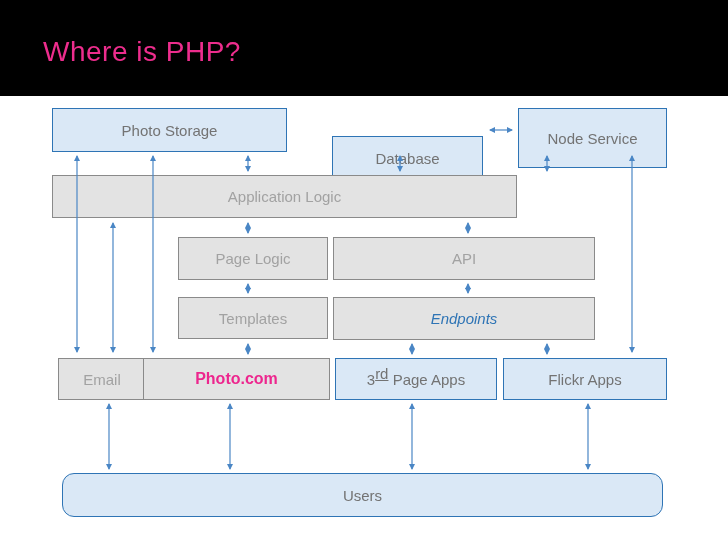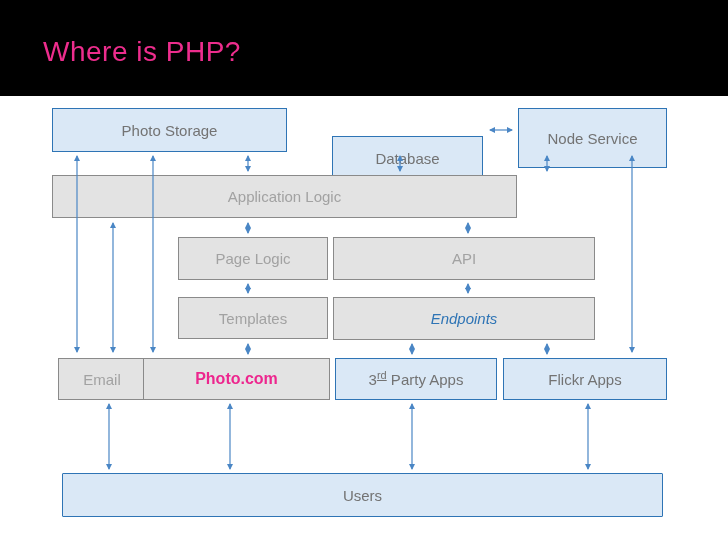--- a/index.html
+++ b/index.html
@@ -12,24 +12,24 @@
     position:absolute;left:43px;top:33px;font-size:28px;line-height:38px;
     color:#ED2D8D;letter-spacing:0.5px;white-space:nowrap;
   }
   .box{
     position:absolute;display:flex;align-items:center;justify-content:center;
     font-size:15px;box-sizing:border-box;white-space:nowrap;
   }
   .box-blue{background:#DAE8F6;border:1.5px solid #2E74B5;color:#737373;}
   .box-gray{background:#E3E3E3;border:1.4px solid #8A8A8A;color:#A2A2A2;}
   .box-gray.blue-text{color:#2E74B5;font-style:italic;}
-  .rounded{border-radius:1px;}
+  .rounded{border-radius:12px;}
   .flickr-brand{color:#ED268E;font-weight:bold;}
   .flickr-suffix{color:#ED268E;font-weight:bold;}
-  sup{font-size:11px;line-height:0;text-decoration:underline;}
+  sup{font-size:15px;line-height:0;text-decoration:underline;}
   svg.connectors{position:absolute;left:0;top:0;z-index:5;}
   .box{z-index:2;}
 </style>
 </head>
 <body>
 
 <div class="slide">
 
   <div class="header-band"></div>
   <div class="slide-title">Where is PHP?</div>
@@ -63,21 +63,21 @@
   </div>
 
   <div class="box box-gray" style="left:58px;top:358px;width:88px;height:42px;">
     <span>Email</span>
   </div>
   <div class="box box-gray" style="left:143px;top:358px;width:187px;height:42px;font-size:16px;">
     <span class="flickr-brand">Photo</span>
       <span class="flickr-suffix">.com</span>
   </div>
   <div class="box box-blue" style="left:335px;top:358px;width:162px;height:42px;">
-    <span><span>3</span><sup>rd</sup><span> Party Apps</span></span>
+    <span><span>3</span><sup>rd</sup><span> Page Apps</span></span>
   </div>
   <div class="box box-blue" style="left:503px;top:358px;width:164px;height:42px;text-align:right;">
     <span>Flickr Apps</span>
   </div>
 
   <div class="box box-blue rounded" style="left:62px;top:473px;width:601px;height:44px;">
     <span>Users</span>
   </div>
 
   <svg class="connectors" width="728" height="546" viewBox="0 0 728 546">

